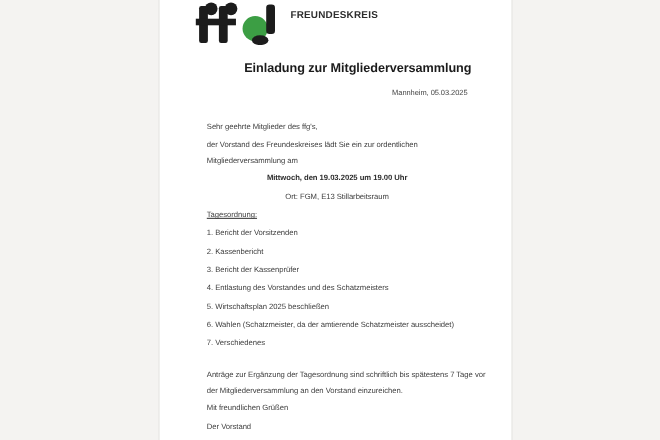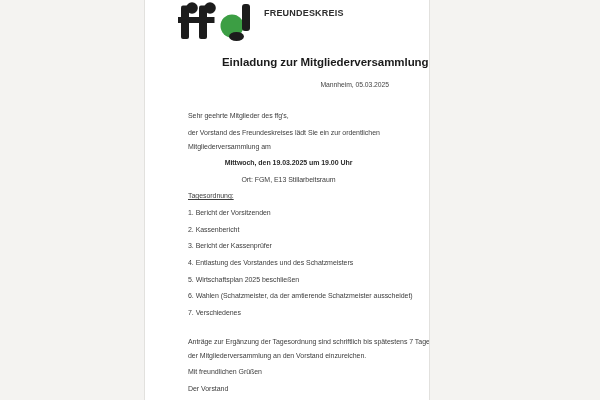--- a/index.html
+++ b/index.html
@@ -4,21 +4,21 @@
 <style>
   html,body { margin:0; padding:0; }
   body {
     width:600px; height:400px;
     background:#f4f3f1;
     font-family:"Liberation Sans", sans-serif;
     overflow:hidden;
   }
   .page {
     box-sizing:border-box;
-    width:286px; height:400px;
+    width:322px; height:400px;
     margin-left:144px;
     background:#ffffff;
     border-left:1px solid #e2e1de;
     border-right:1px solid #e2e1de;
     padding:2px 40px 0 43px;
     overflow:hidden;
     color:#3d3d3d;
     font-size:7px;
     letter-spacing:-0.05px;
   }

